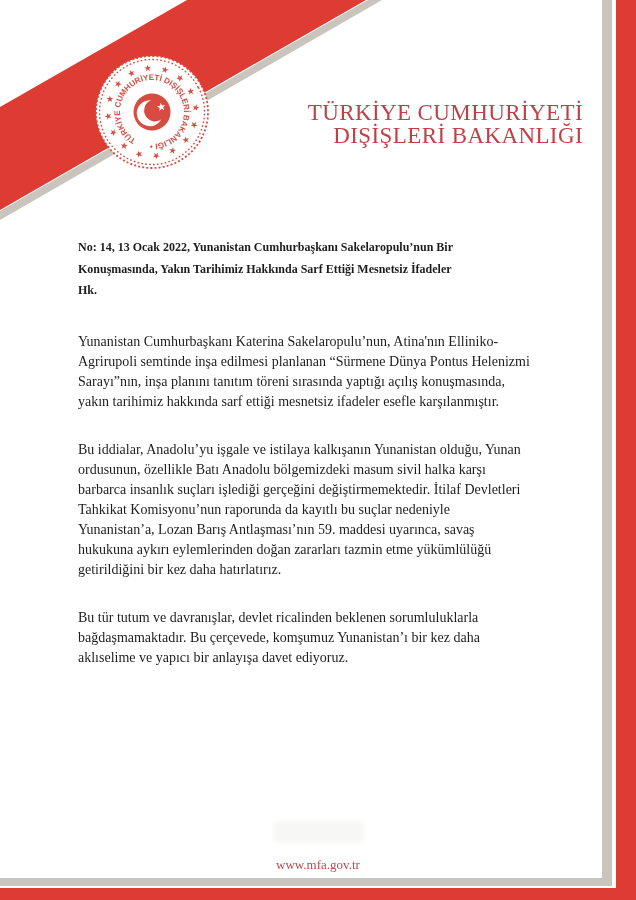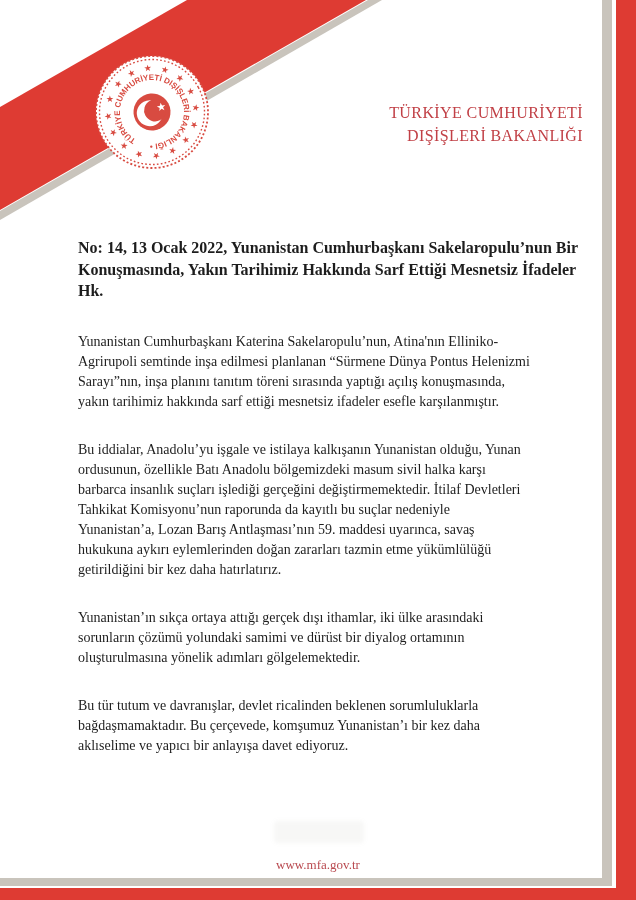--- a/index.html
+++ b/index.html
@@ -6,31 +6,31 @@
   body{
     width:636px;height:900px;position:relative;overflow:hidden;
     background:#ffffff;
     font-family:"Liberation Serif", serif;
   }
   
   .banner-svg{position:absolute;top:0;left:0;display:block;}
   .ministry-name{
     position:absolute;top:101px;right:53px;
     text-align:right;white-space:pre-line;
-    color:#c14046;font-size:16px;line-height:23px;
+    color:#c14046;font-size:23px;line-height:23px;
     letter-spacing:.4px;font-weight:400;
   }
   
   .content{
     position:absolute;left:78px;top:237px;width:520px;
     color:#1d1d1d;font-size:14px;line-height:20px;
   }
   .doc-title{
     font-weight:bold;white-space:pre-line;
-    font-size:16px;line-height:21.5px;
+    font-size:12px;line-height:21.5px;
     margin:0 0 30px 0;
   }
   .para{white-space:pre-line;margin:0 0 28px 0;}
   
   .faint-watermark{
     position:absolute;left:274px;top:821px;width:90px;height:22px;
     background:rgba(120,115,110,.06);border-radius:4px;filter:blur(2px);
   }
   .footer-site{
     position:absolute;left:0;right:0;top:857px;
@@ -104,23 +104,20 @@
 Agrirupoli semtinde inşa edilmesi planlanan “Sürmene Dünya Pontus Helenizmi
 Sarayı”nın, inşa planını tanıtım töreni sırasında yaptığı açılış konuşmasında,
 yakın tarihimiz hakkında sarf ettiği mesnetsiz ifadeler esefle karşılanmıştır.</p>
   <p class="para">Bu iddialar, Anadolu’yu işgale ve istilaya kalkışanın Yunanistan olduğu, Yunan
 ordusunun, özellikle Batı Anadolu bölgemizdeki masum sivil halka karşı
 barbarca insanlık suçları işlediği gerçeğini değiştirmemektedir. İtilaf Devletleri
 Tahkikat Komisyonu’nun raporunda da kayıtlı bu suçlar nedeniyle
 Yunanistan’a, Lozan Barış Antlaşması’nın 59. maddesi uyarınca, savaş
 hukukuna aykırı eylemlerinden doğan zararları tazmin etme yükümlülüğü
 getirildiğini bir kez daha hatırlatırız.</p>
-  <p class="para">Yunanistan’ın sıkça ortaya attığı gerçek dışı ithamlar, iki ülke arasındaki
-sorunların çözümü yolundaki samimi ve dürüst bir diyalog ortamının
-oluşturulmasına yönelik adımları gölgelemektedir.</p>
   <p class="para">Bu tür tutum ve davranışlar, devlet ricalinden beklenen sorumluluklarla
 bağdaşmamaktadır. Bu çerçevede, komşumuz Yunanistan’ı bir kez daha
 aklıselime ve yapıcı bir anlayışa davet ediyoruz.</p>
 </div>
 
 <div class="faint-watermark"></div>
 <a class="footer-site" href="#">www.mfa.gov.tr</a>
 
 <div class="border-right-gray"></div>
 <div class="border-right-red"></div>

